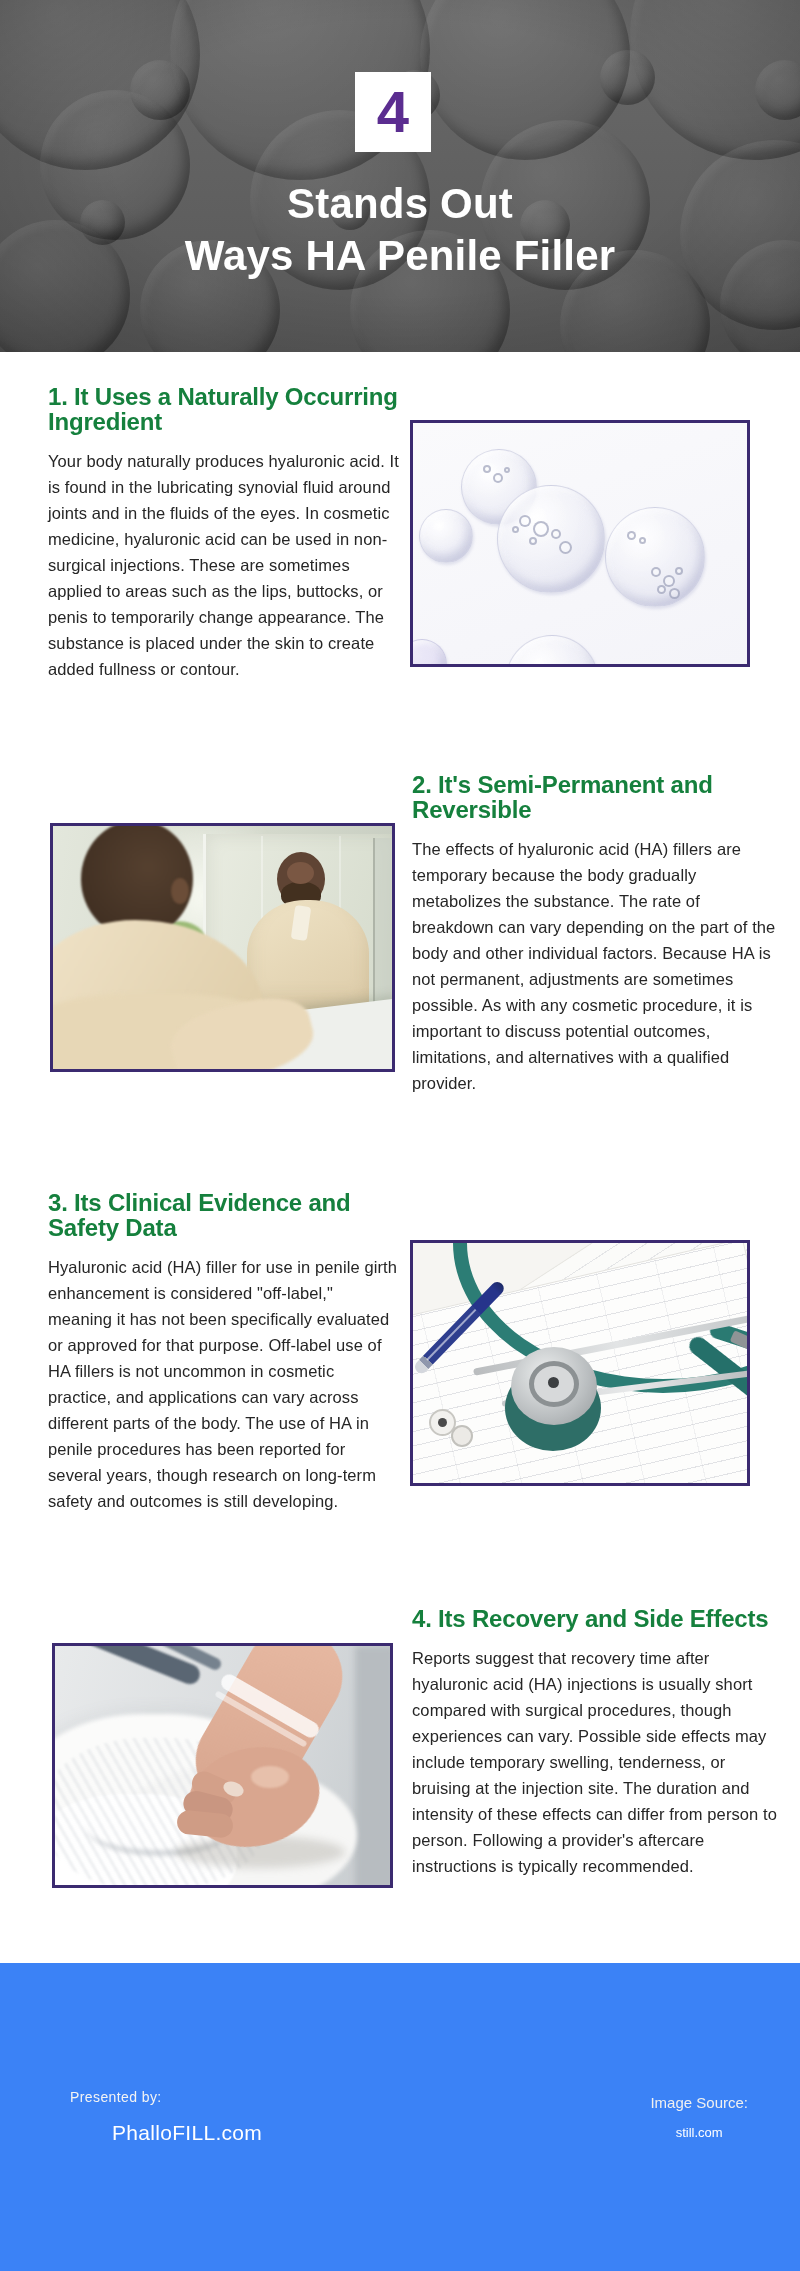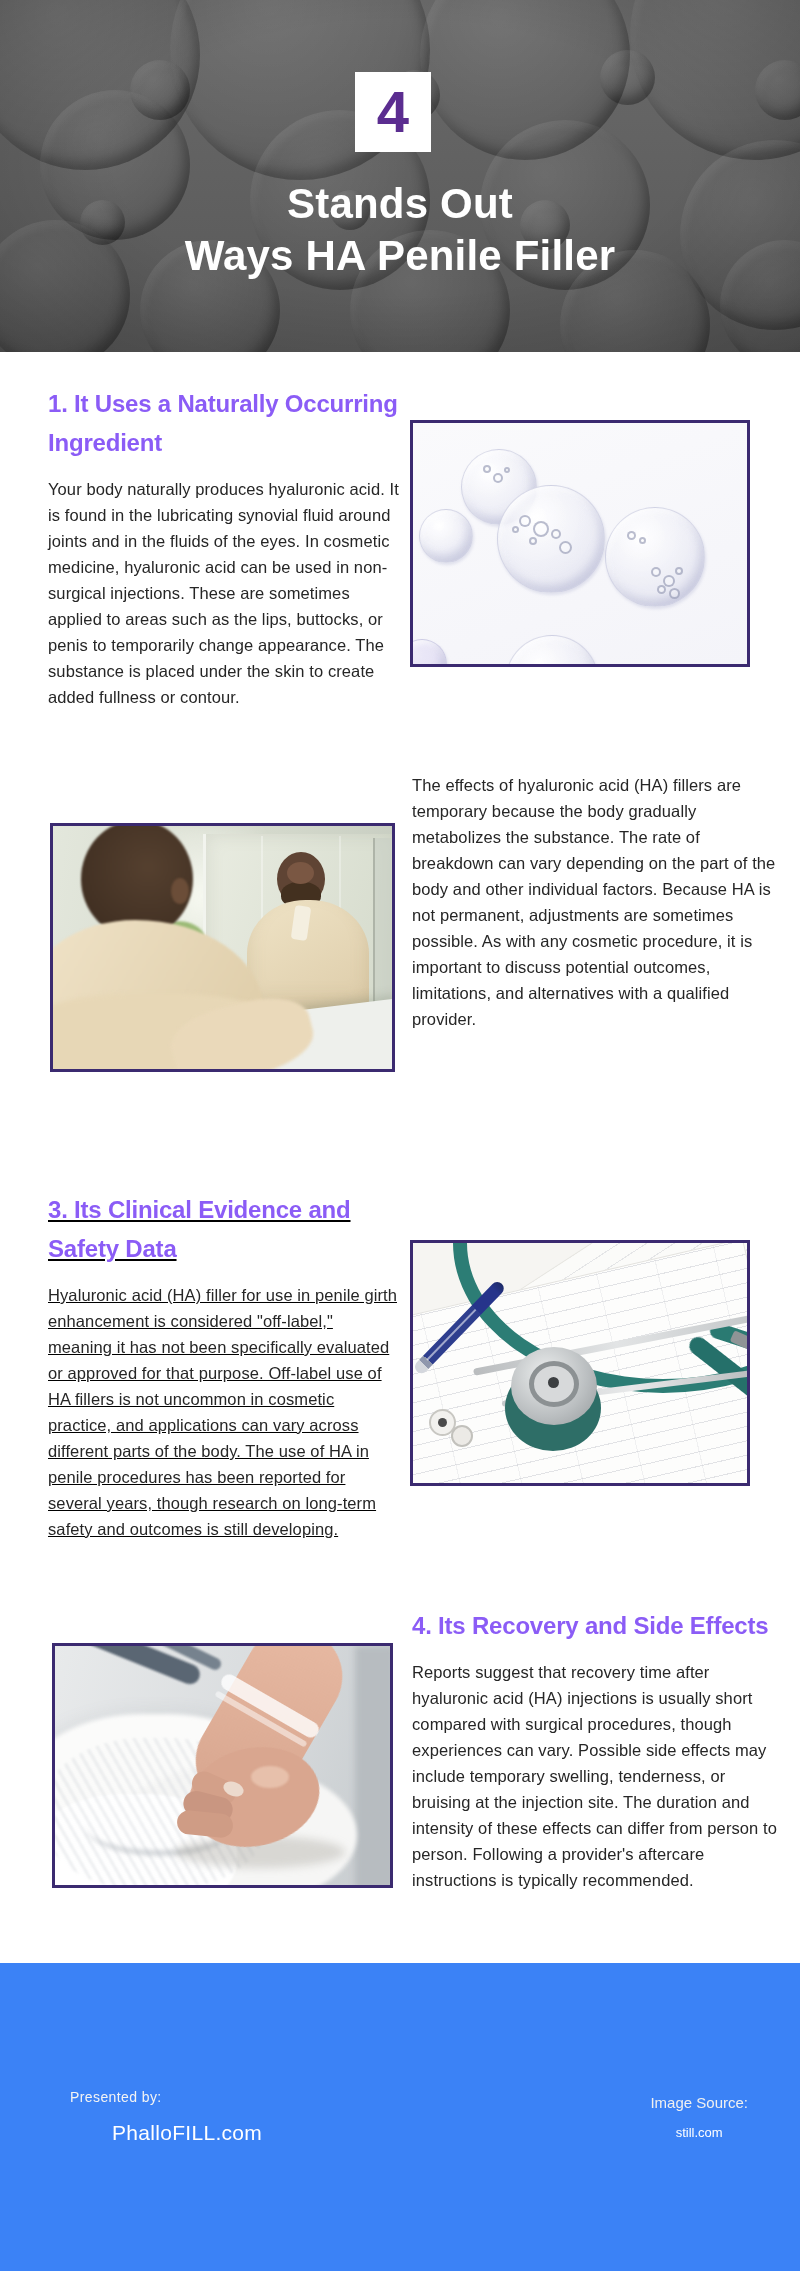--- a/index.html
+++ b/index.html
@@ -16,21 +16,21 @@
   .hvignette{position:absolute;left:0;top:0;width:100%;height:100%;
          background:radial-gradient(ellipse at 50% 45%, rgba(0,0,0,0) 50%, rgba(0,0,0,0.20) 100%);}
   .badge{position:absolute;left:355px;top:72px;width:76px;height:80px;background:#ffffff;
          display:flex;align-items:center;justify-content:center;z-index:3;}
   .badge span{color:#5b2d90;font-size:58px;font-weight:bold;line-height:1;}
   .hero-title{position:absolute;left:0;top:178px;width:800px;text-align:center;color:#ffffff;
          font-size:42px;font-weight:bold;line-height:52px;z-index:3;letter-spacing:0.2px;}
 
   
   .sec-text{position:absolute;}
-  .sec-text h2{margin:0 0 14px 0;color:#8b5cf6;font-size:24px;line-height:39px;font-weight:bold;letter-spacing:-0.2px;}
+  .sec-text h2{margin:0 0 14px 0;color:#15803d;font-size:24px;line-height:25px;font-weight:bold;letter-spacing:-0.2px;}
   .sec-text p{margin:0;color:#262626;font-size:16.5px;line-height:26px;letter-spacing:0.1px;}
 
   .photo{position:absolute;box-sizing:border-box;border:3px solid #3b2a70;background:#fff;overflow:hidden;}
   .photo .abs{position:absolute;}
 
   
   .gdrop{position:absolute;border-radius:50%;
      background:radial-gradient(circle at 36% 30%, rgba(255,255,255,0.95), rgba(226,227,240,0.55) 60%, rgba(203,205,228,0.55));
      border:1px solid rgba(150,155,190,0.28);
      box-shadow:inset -4px -6px 9px rgba(148,152,190,0.35), inset 2px 3px 6px rgba(255,255,255,0.85), 1px 2px 3px rgba(160,165,200,0.28);}
@@ -134,24 +134,25 @@
     <div class="abs" style="left:112px;top:136px;width:26px;height:20px;border-radius:4px;background:#9aa0a2;filter:blur(0.5px);"></div>
     <div class="abs" style="left:120px;top:186px;width:230px;height:80px;background:#eef0ec;transform:rotate(-7deg);box-shadow:0 -4px 10px rgba(130,140,120,0.3);"></div>
     <div class="abs" style="left:28px;top:-6px;width:112px;height:118px;border-radius:50%;background:radial-gradient(circle at 60% 40%,#55402f,#3a2a1e);filter:blur(1px);"></div>
     <div class="abs" style="left:118px;top:52px;width:18px;height:26px;border-radius:50%;background:#6b4d38;filter:blur(1px);"></div>
     <div class="abs" style="left:-22px;top:94px;width:232px;height:162px;border-radius:45% 55% 30% 30%;background:linear-gradient(120deg,#f0e3c8,#ddcba6);filter:blur(1px);"></div>
     <div class="abs" style="left:-30px;top:168px;width:262px;height:92px;border-radius:40%;background:#e7d7b6;filter:blur(2px);"></div>
     <div class="abs" style="left:118px;top:178px;width:142px;height:72px;border-radius:40%;background:#ead9ba;transform:rotate(-14deg);filter:blur(1.5px);"></div>
   </div>
 
   <div class="sec-text" style="left:412px;top:772px;width:368px;">
+    <h2>2. It's Semi-Permanent and Reversible</h2>
     <p>The effects of hyaluronic acid (HA) fillers are temporary because the body gradually metabolizes the substance. The rate of breakdown can vary depending on the part of the body and other individual factors. Because HA is not permanent, adjustments are sometimes possible. As with any cosmetic procedure, it is important to discuss potential outcomes, limitations, and alternatives with a qualified provider.</p>
   </div>
 
-  <div class="sec-text" style="left:48px;top:1190px;width:352px;text-decoration:underline;">
+  <div class="sec-text" style="left:48px;top:1190px;width:352px;">
     <h2>3. Its Clinical Evidence and Safety Data</h2>
     <p>Hyaluronic acid (HA) filler for use in penile girth enhancement is considered "off-label," meaning it has not been specifically evaluated or approved for that purpose. Off-label use of HA fillers is not uncommon in cosmetic practice, and applications can vary across different parts of the body. The use of HA in penile procedures has been reported for several years, though research on long-term safety and outcomes is still developing.</p>
   </div>
 
   <div class="photo" style="left:410px;top:1240px;width:340px;height:246px;background:#f6f5f2;">
     <div class="abs" style="left:120px;top:-40px;width:300px;height:210px;background:#fbfbf9;border:1px solid #e6e5e0;transform:rotate(-33deg);
          background-image:repeating-linear-gradient(0deg, rgba(175,178,188,0.30) 0 1px, transparent 1px 15px);"></div>
     <div class="abs" style="left:-30px;top:36px;width:390px;height:240px;background:#fdfdfc;border:1px solid #e3e2de;transform:rotate(-13deg);
          background-image:repeating-linear-gradient(0deg, rgba(175,178,188,0.35) 0 1px, transparent 1px 14px), repeating-linear-gradient(90deg, rgba(180,183,192,0.18) 0 1px, transparent 1px 60px);"></div>
     <div class="abs" style="left:40px;top:-150px;width:420px;height:300px;border:14px solid #2c7d75;border-radius:50%;box-sizing:border-box;filter:blur(0.4px);"></div>

